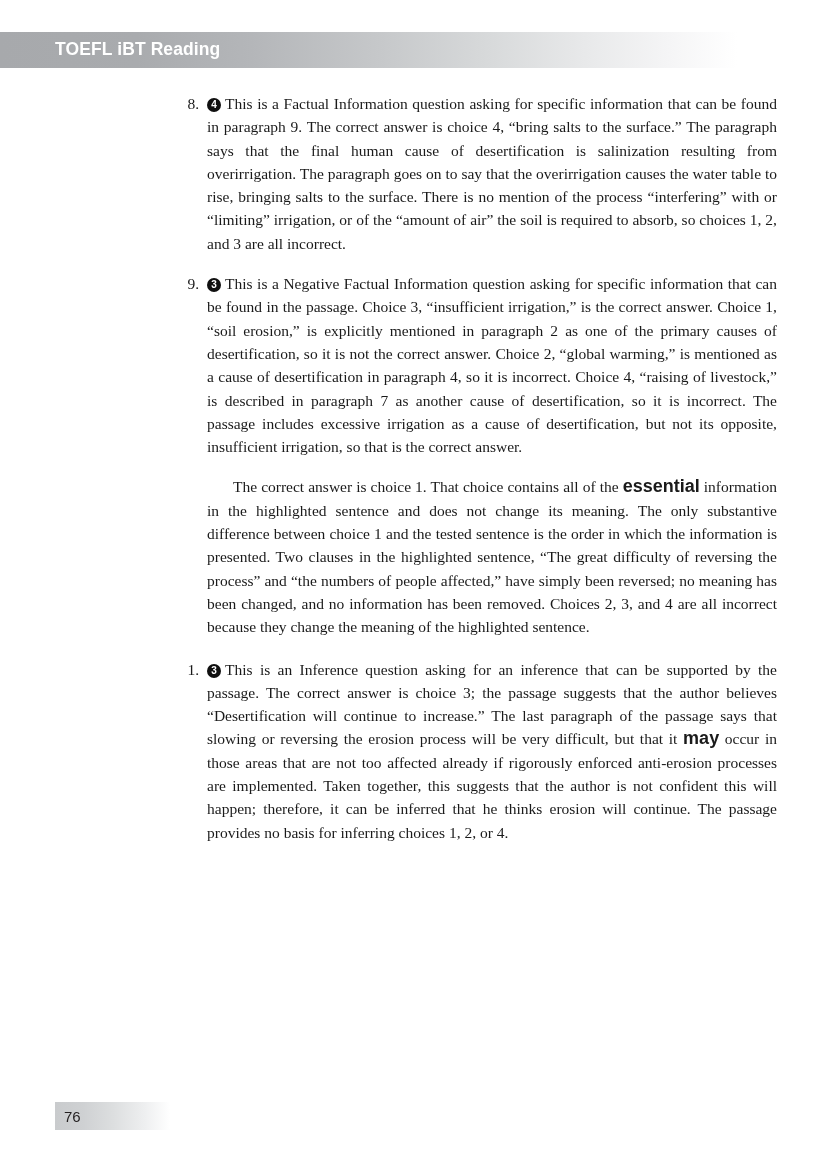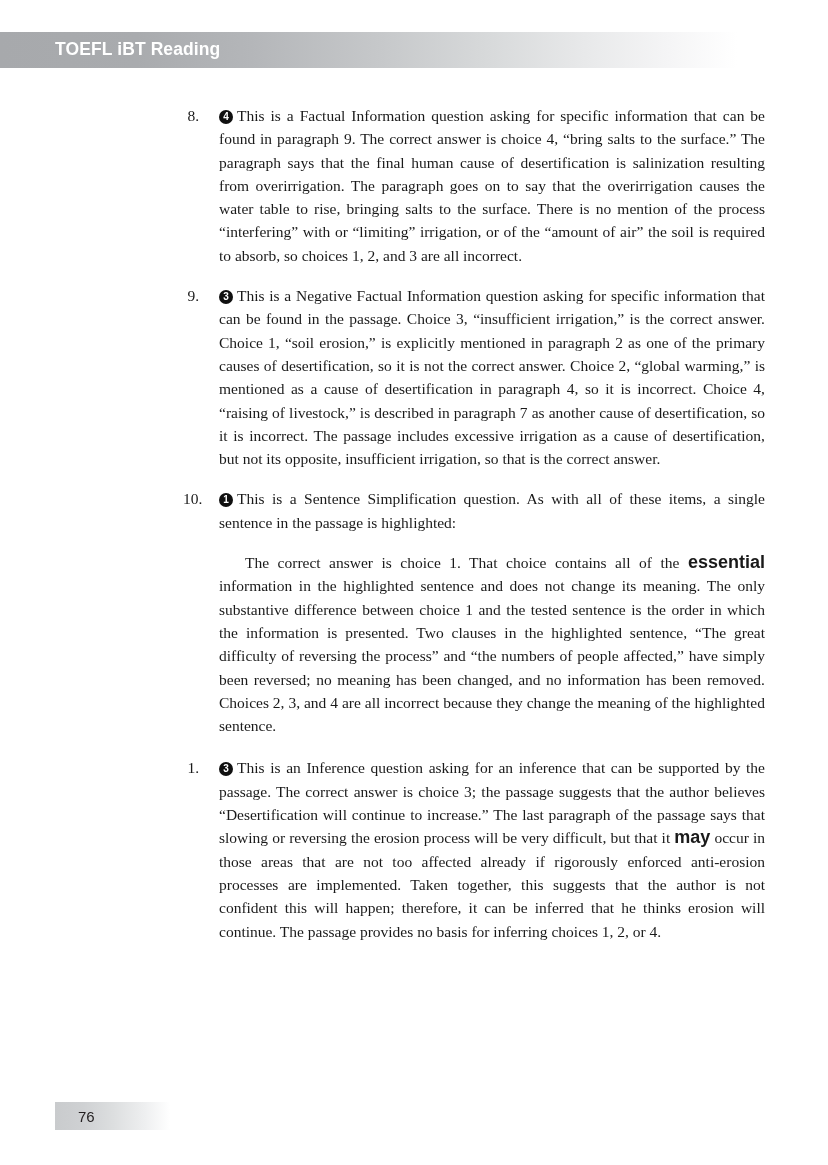--- a/index.html
+++ b/index.html
@@ -69,21 +69,21 @@
     font-size: 15.5px;
     line-height: 23.3px;
   }
   .para {
     font-size: 15.5px;
     line-height: 23.3px;
     text-align: justify;
     text-justify: inter-word;
     hyphens: auto;
     -webkit-hyphens: auto;
-    margin: 12px;
+    margin: 0;
   }
   .para.indent {
     text-indent: 26px;
   }
 
   
   .badge {
     display: inline-block;
     width: 14px;
     height: 14px;
@@ -135,21 +135,21 @@
     height: 28px;
     background: linear-gradient(to right,
         #c9cbcd 0%,
         #cfd1d3 25%,
         #dcdedf 50%,
         #eeeff0 78%,
         #ffffff 100%);
   }
   .folio .pagenum {
     position: absolute;
-    left: 23px;
+    left: 9px;
     top: 50%;
     transform: translateY(-50%);
     font-family: "Liberation Sans", sans-serif;
     font-size: 15px;
     color: #231f20;
   }
 </style>
 </head>
 <body>
 
@@ -162,24 +162,20 @@
   <div class="item">
     <span class="num">8.</span>
     <p class="para"><span class="badge">4</span><span>This is a Factual Information question asking for specific information that can be found in paragraph 9. The correct answer is choice 4, “bring salts to the surface.” The paragraph says that the final human cause of desertification is salinization resulting from overirrigation. The paragraph goes on to say that the overirrigation causes the water table to rise, bringing salts to the surface. There is no mention of the process “interfering” with or “limiting” irrigation, or of the “amount of air” the soil is required to absorb, so choices 1, 2, and 3 are all incorrect.</span></p>
   </div>
 
   <div class="item">
     <span class="num">9.</span>
     <p class="para"><span class="badge">3</span><span>This is a Negative Factual Information question asking for specific information that can be found in the passage. Choice 3, “insufficient irrigation,” is the correct answer. Choice 1, “soil erosion,” is explicitly mentioned in paragraph 2 as one of the primary causes of desertification, so it is not the correct answer. Choice 2, “global warming,” is mentioned as a cause of desertification in paragraph 4, so it is incorrect. Choice 4, “raising of livestock,” is described in paragraph 7 as another cause of desertification, so it is incorrect. The passage includes excessive irrigation as a cause of desertification, but not its opposite, insufficient irrigation, so that is the correct answer.</span></p>
   </div>
 
-  <div class="item">
-    <span class="num">10.</span>
-    <p class="para"><span class="badge">1</span><span>This is a Sentence Simplification question. As with all of these items, a single sentence in the passage is highlighted:</span></p>
-  </div>
 
 
   <div class="item">
     <p class="para indent after-box"><span>The correct answer is choice 1. That choice contains all of the </span><span class="emph">essential</span><span> information in the highlighted sentence and does not change its meaning. The only substantive difference between choice 1 and the tested sentence is the order in which the information is presented. Two clauses in the highlighted sentence, “The great difficulty of reversing the process” and “the numbers of people affected,” have simply been reversed; no meaning has been changed, and no information has been removed. Choices 2, 3, and 4 are all incorrect because they change the meaning of the highlighted sentence.</span></p>
   </div>
 
   <div class="item" style="margin-top:19px;">
     <span class="num">1.</span>
     <p class="para"><span class="badge">3</span><span>This is an Inference question asking for an inference that can be supported by the passage. The correct answer is choice 3; the passage suggests that the author believes “Desertification will continue to increase.” The last paragraph of the passage says that slowing or reversing the erosion process will be very difficult, but that it </span><span class="emph">may</span><span> occur in those areas that are not too affected already if rigorously enforced anti-erosion processes are implemented. Taken together, this suggests that the author is not confident this will happen; therefore, it can be inferred that he thinks erosion will continue. The passage provides no basis for inferring choices 1, 2, or 4.</span></p>
   </div>

